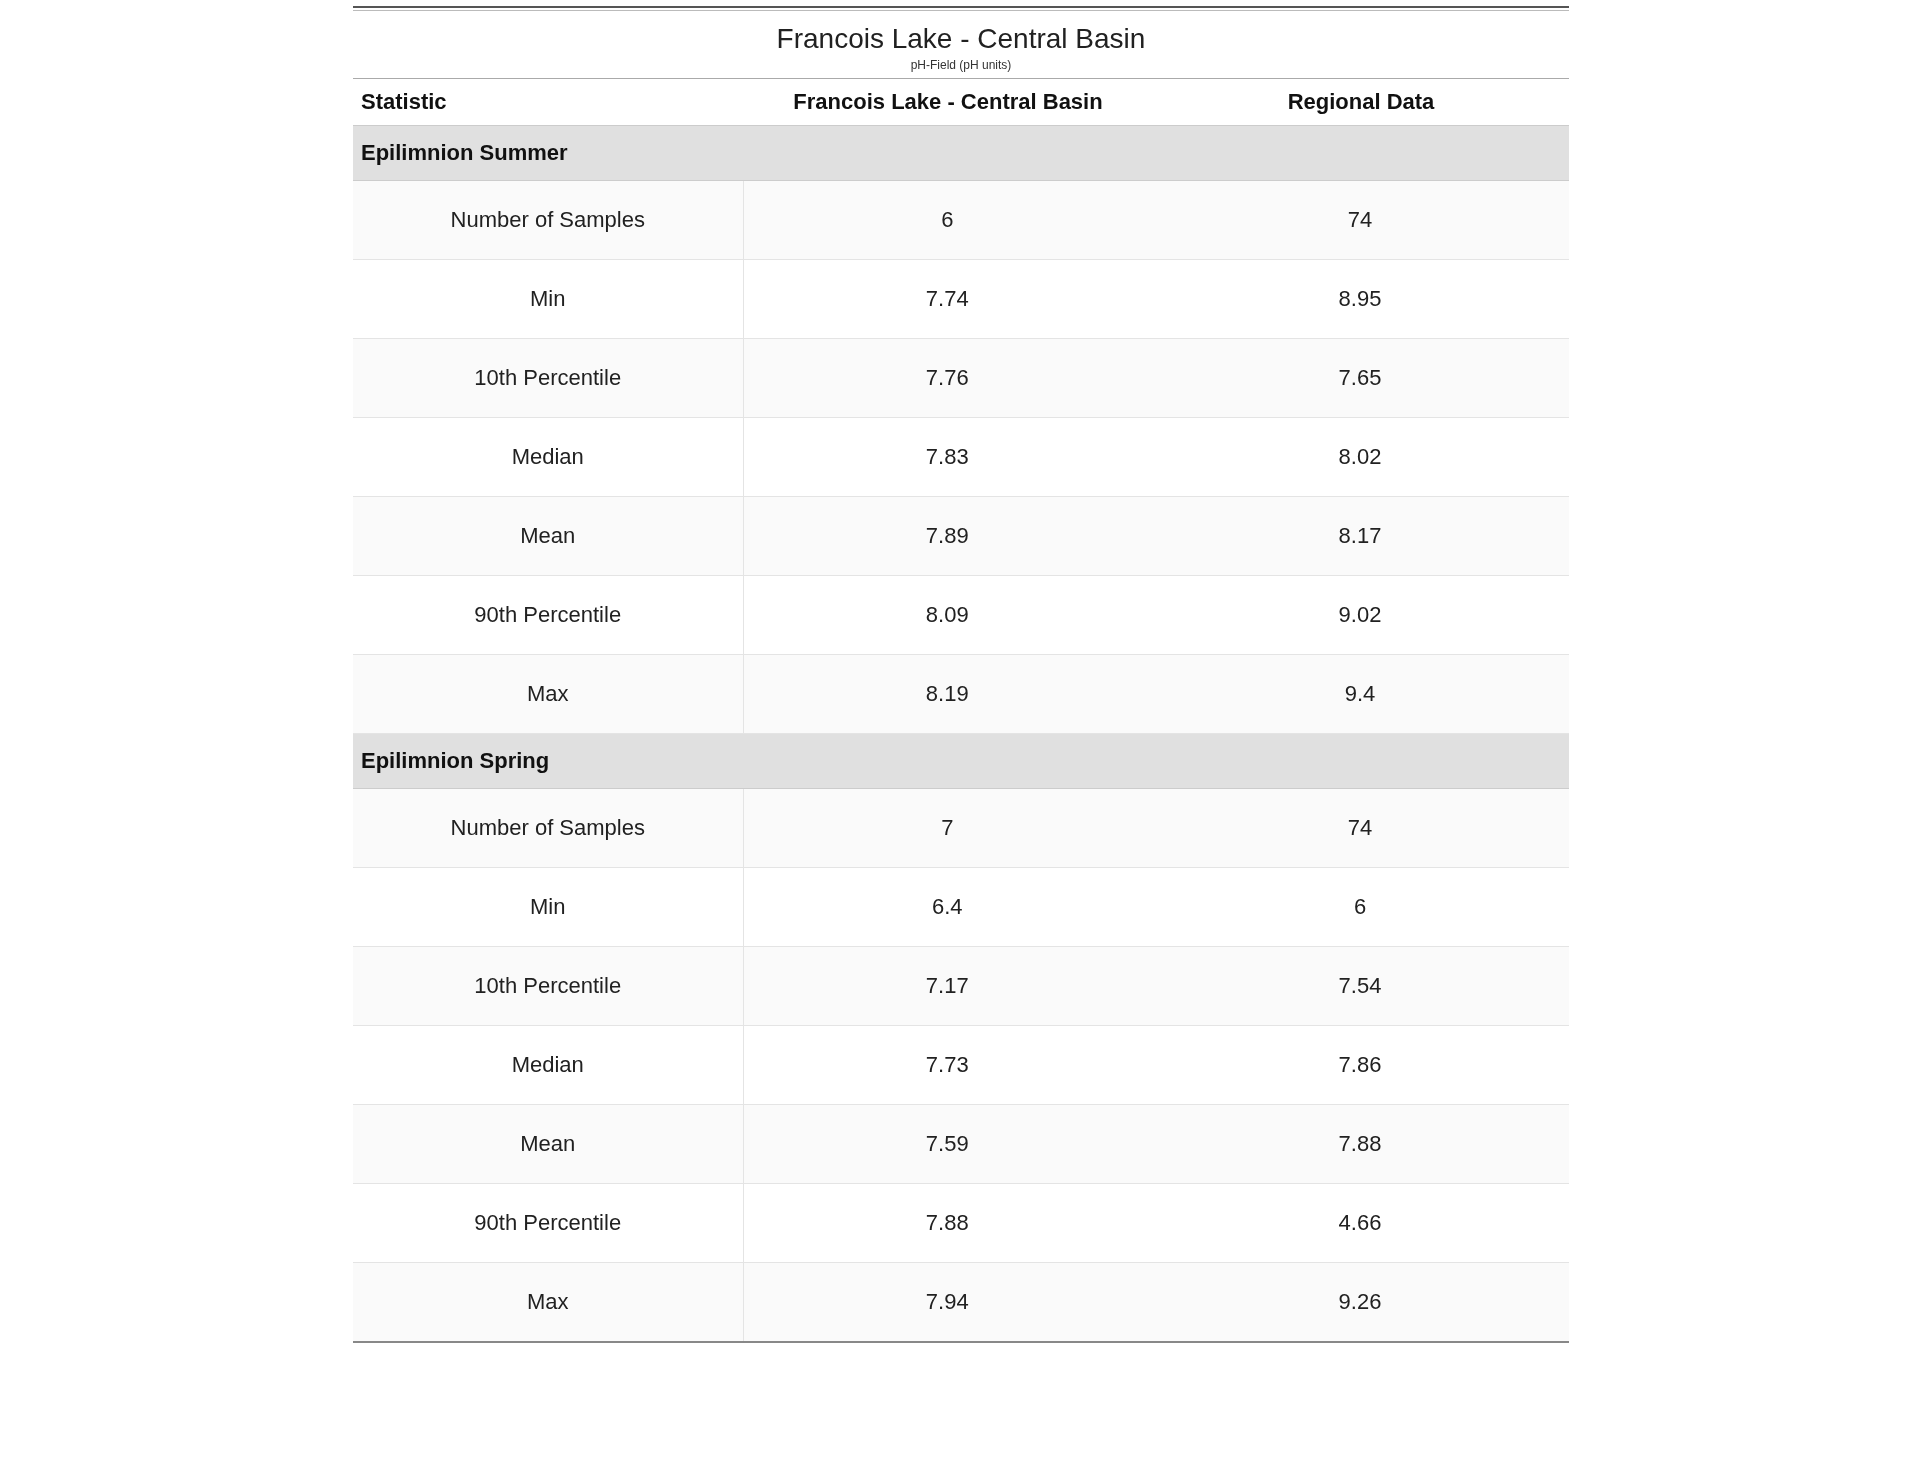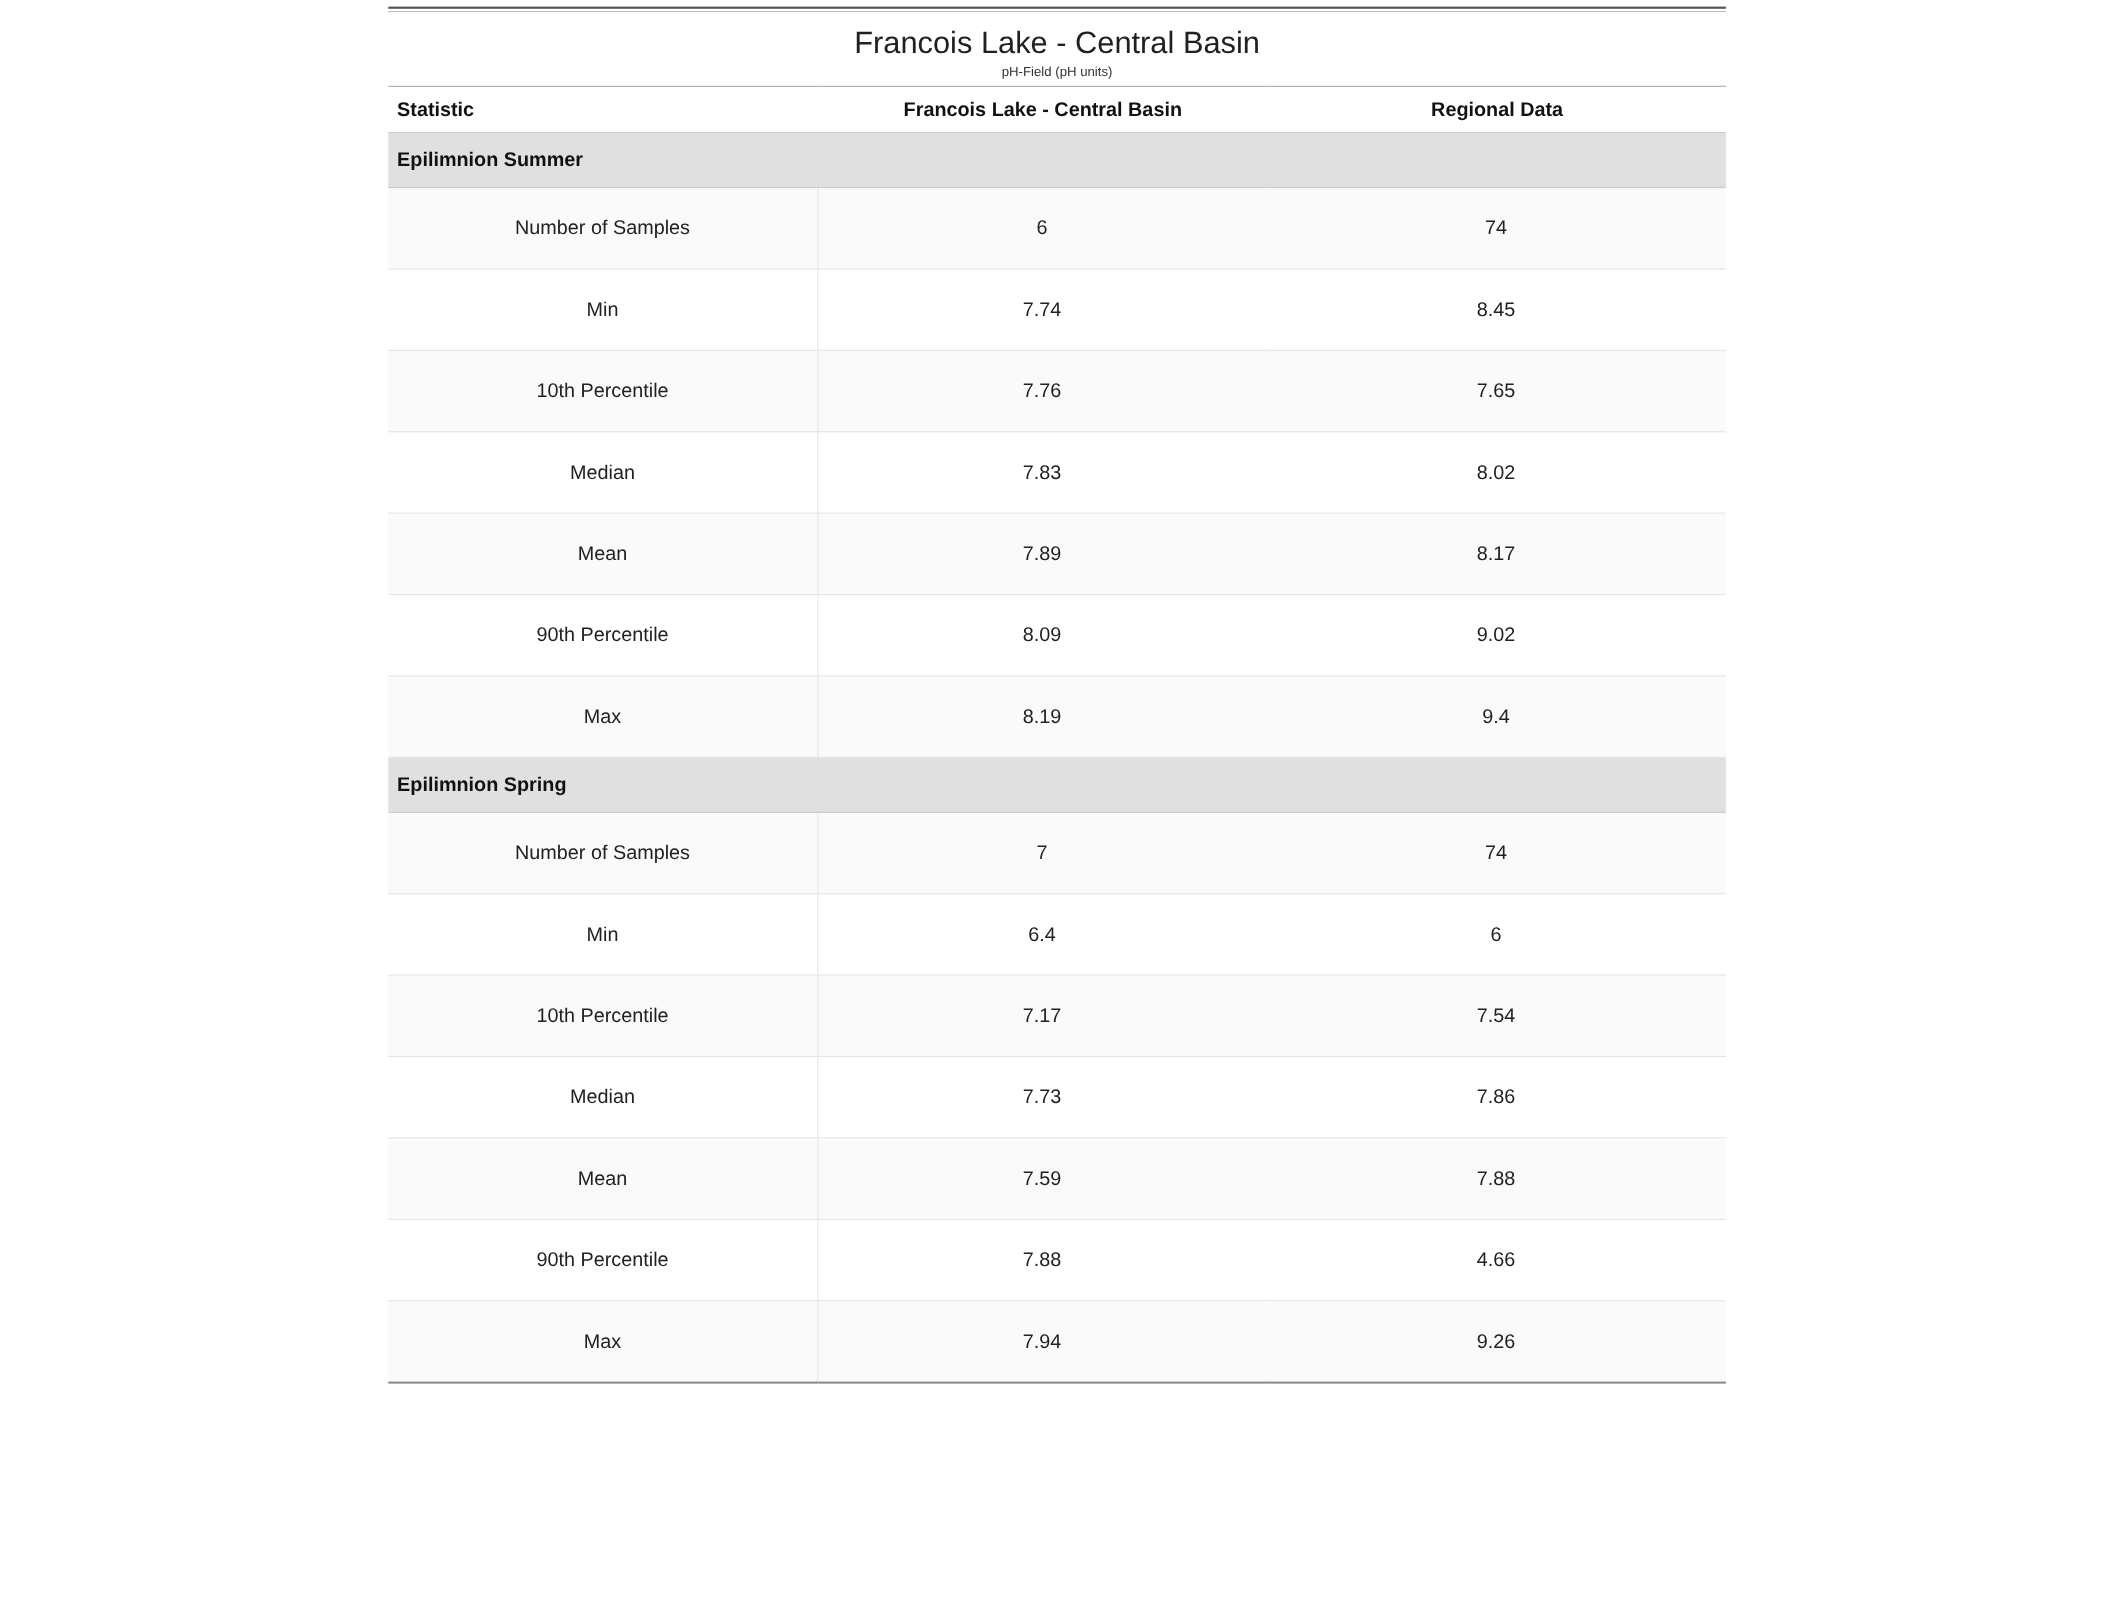--- a/index.html
+++ b/index.html
@@ -33,21 +33,21 @@
   .title-sub {
     font-size: 12px;
     font-weight: 400;
     color: #333;
     margin-top: 2px;
   }
   table {
     width: 100%;
     border-collapse: collapse;
     table-layout: fixed;
-    font-size: 18px;
+    font-size: 22px;
   }
   col.c0 { width: 390px; }
   col.c1 { width: 408px; }
   col.c2 { width: 418px; }
   thead tr {
     border-top: 1px solid #aaa;
     border-bottom: 1px solid #aaa;
   }
   thead th {
     text-align: left;
@@ -113,21 +113,21 @@
           <td colspan="3">Epilimnion Summer</td>
         </tr>
         <tr class="data">
           <td class="statlabel">Number of Samples</td>
           <td>6</td>
           <td>74</td>
         </tr>
         <tr class="data">
           <td class="statlabel">Min</td>
           <td>7.74</td>
-          <td>8.45</td>
+          <td>8.95</td>
         </tr>
         <tr class="data">
           <td class="statlabel">10th Percentile</td>
           <td>7.76</td>
           <td>7.65</td>
         </tr>
         <tr class="data">
           <td class="statlabel">Median</td>
           <td>7.83</td>
           <td>8.02</td>

